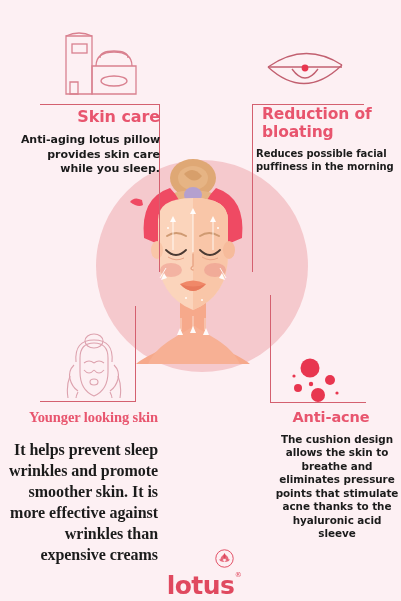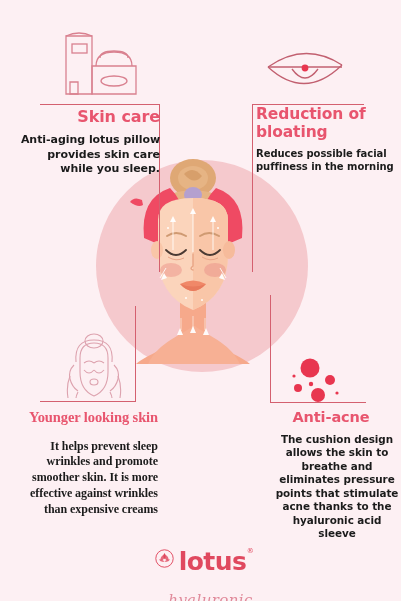--- a/index.html
+++ b/index.html
@@ -62,37 +62,37 @@
     line-height:1.26;
     margin:0;
     letter-spacing:-0.05px;
   }
 
   .blk-tl{left:14px;top:108px;width:146px;text-align:right;}
   .blk-tl .heading{font-size:16px;}
   .blk-tl .body{font-size:11px;line-height:1.3;}
 
   .blk-tr{left:256px;top:106px;width:140px;text-align:left;}
-  .blk-tr .heading{font-size:15.5px;}
+  .blk-tr .heading{font-size:15.5px;margin-left:6px;}
   .blk-tr .body{font-size:10px;line-height:1.28;}
 
   .blk-bl{left:6px;top:409px;width:152px;text-align:right;font-family:Liberation Serif, serif;}
   .blk-bl .heading{font-size:14.5px;}
-  .blk-bl .body{font-size:12px;line-height:1.32;margin-top:13px;}
+  .blk-bl .body{font-size:16px;line-height:1.32;margin-top:13px;}
 
   .blk-br{left:262px;top:409px;width:138px;text-align:center;}
   .blk-br .heading{font-size:14.5px;}
   .blk-br .body{font-size:10.4px;line-height:1.3;margin-top:4px;margin-left:12px;}
 
   
   .logo{
     position:absolute;left:0;right:0;top:549px;
     display:flex;flex-direction:column;align-items:center;
   }
-  .logo-row{display:flex;align-items:flex-start;gap:5px;}
+  .logo-row{display:flex;align-items:flex-end;gap:5px;flex-direction:column;}
   .logo-word{
     color:#e0495f;font-weight:700;font-size:25px;letter-spacing:-0.6px;
     line-height:1;position:relative;
   }
   .logo-reg{
     position:absolute;top:-1px;right:-7px;font-size:7px;font-weight:400;
   }
   .logo-sub{
     color:#e08a9a;font-size:15px;font-style:italic;
     font-family:"DejaVu Serif","Liberation Serif",serif;

